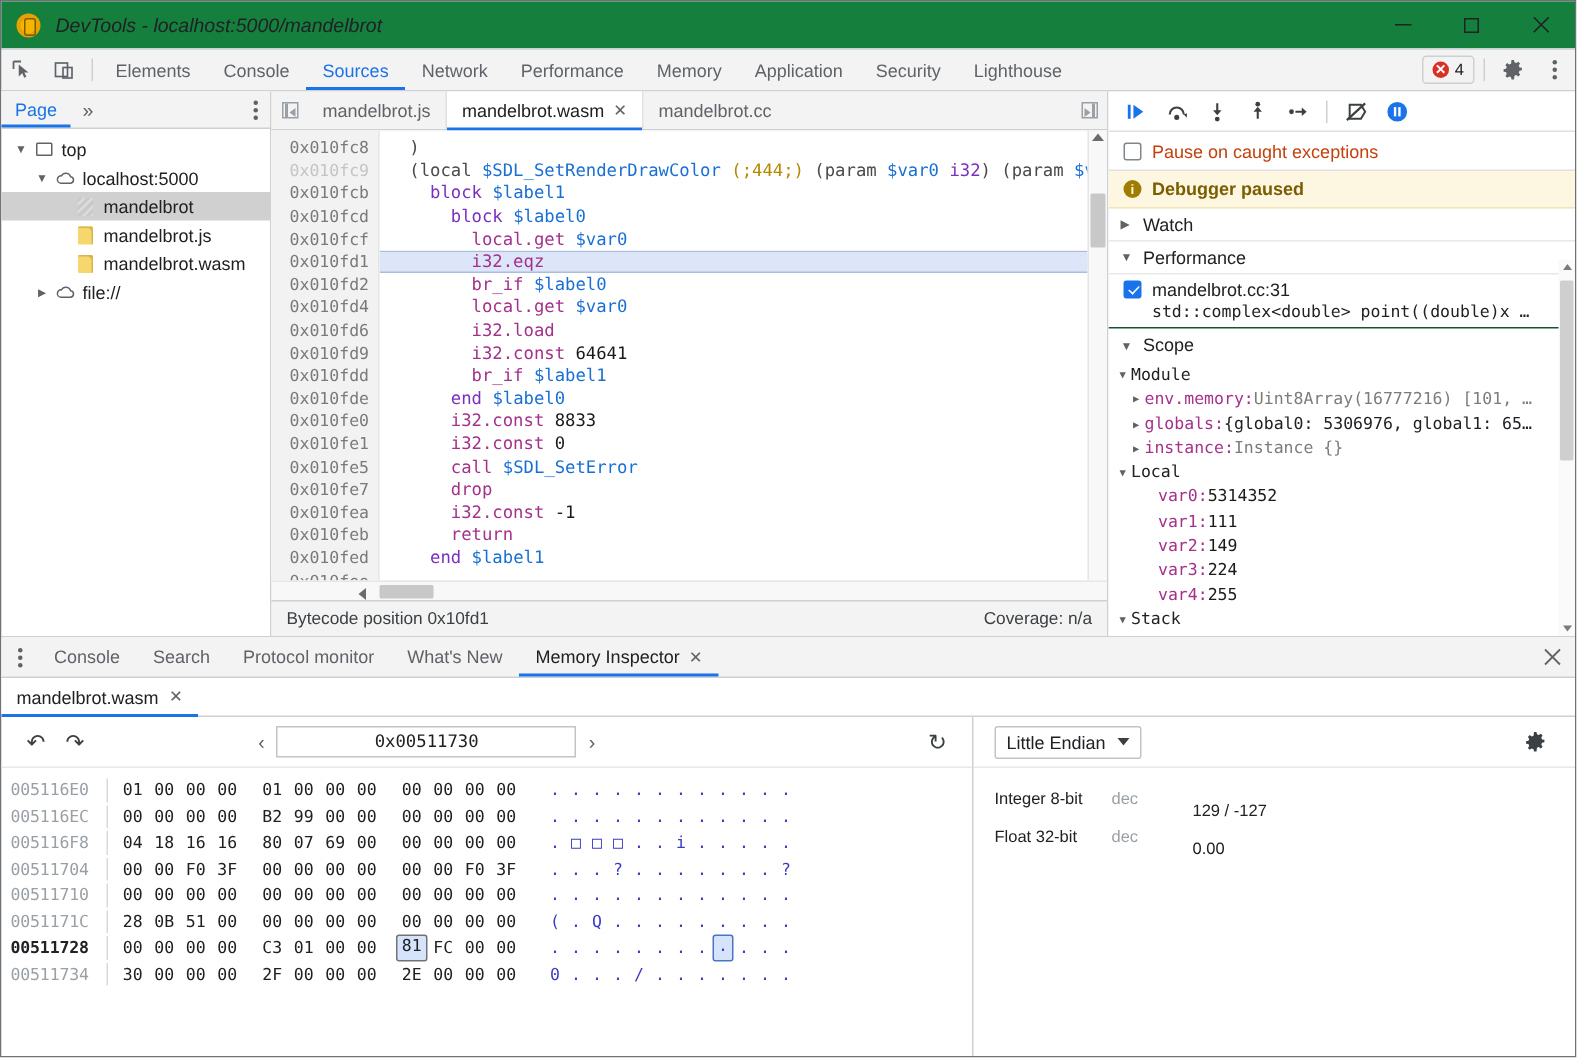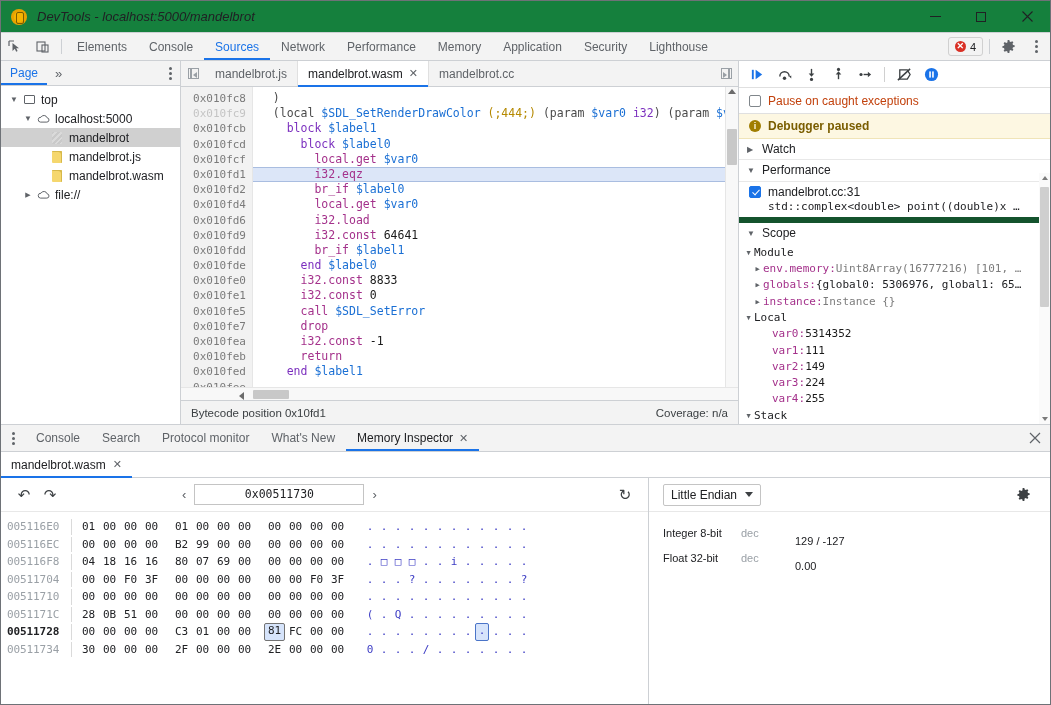--- a/index.html
+++ b/index.html
@@ -138,21 +138,21 @@
   .cb.on::after { content:""; position:absolute; left:3.5px; top:1px; width:3px; height:6px;
                   border: solid #fff; border-width: 0 1.6px 1.6px 0; transform: rotate(43deg); }
   .paused { height: 25px; flex: 0 0 25px; display: flex; align-items: center; gap: 7px; padding: 0 10px;
             background: #fdf7e2; border-bottom: 1px solid #f0e4b8; font-size: 12px;
             font-weight: bold; color: #7a5d00; }
   .info-i { width: 12px; height: 12px; border-radius: 50%; background: #a07d00; color: #fdf7e2;
             font-size: 9px; line-height: 12px; text-align: center; font-weight: bold; flex: 0 0 12px; }
   .sect { height: 22px; display: flex; align-items: center; gap: 6px; padding: 0 8px;
           border-bottom: 1px solid #e8e8e8; font-size: 12px; color: #202124; }
   .tri { font-size: 8px; color: #5f6368; width: 9px; }
-  .bp-item { padding: 3px 8px 4px 10px; border-bottom: 6px solid #14532d; }
+  .bp-item { padding: 3px 8px 4px 10px; border-bottom: 1px solid #14532d; }
   .bp-l1 { display: flex; align-items: center; gap: 7px; font-size: 12px; color: #202124; }
   .bp-l2 { font-family: "DejaVu Sans Mono", monospace; font-size: 11px; color: #202124;
            margin-left: 19px; margin-top: 1px; white-space: nowrap; overflow: hidden; }
   .scope { font-family: "DejaVu Sans Mono", monospace; font-size: 11px; padding-top: 1px; }
   .srow { height: 16.3px; line-height: 16.3px; display: flex; align-items: center; white-space: nowrap; }
   .sarrow { width: 11px; flex: 0 0 11px; text-align: center; font-size: 7px; color: #5f6368; }
   .s-name { color: #a4318b; }
   .s-val { color: #202124; }
   .s-obj { color: #7c7c7c; }
   .s-num { color: #1a1a1a; }
@@ -184,21 +184,21 @@
 
   .mi-body { flex: 1 1 auto; display: flex; min-height: 0; }
   .mi-left { flex: 1 1 auto; display: flex; flex-direction: column; min-width: 0;
              border-right: 1px solid #cdd0d4; }
   .mi-toolbar { height: 34px; flex: 0 0 34px; display: flex; align-items: center; padding: 0 10px;
                 border-bottom: 1px solid #e8e8e8; }
   .mi-tb-btn { width: 26px; height: 24px; display: flex; align-items: center; justify-content: center;
                color: #3c4043; font-size: 15px; }
   .mi-addr-group { display: flex; align-items: center; gap: 5px; margin: 0 auto; }
   .mi-chev { color: #5f6368; font-size: 13px; padding: 0 3px; }
-  .addr-input { width: 170px; height: 21px; border: 1px solid #c4c4c4; background: #fff;
+  .addr-input { width: 200px; height: 21px; border: 1px solid #c4c4c4; background: #fff;
                 font-family: "DejaVu Sans Mono", monospace; font-size: 11.5px; color: #202124;
                 text-align: center; line-height: 19px; }
   .mi-refresh { margin-left: auto; }
 
   .hexview { flex: 1 1 auto; padding: 6px 0 0 6px; font-family: "DejaVu Sans Mono", monospace;
              font-size: 11px; overflow: hidden; }
   .hrow { height: 17.5px; line-height: 17.5px; display: flex; align-items: center; white-space: nowrap; }
   .haddr { width: 64px; flex: 0 0 64px; color: #9aa0a6; letter-spacing: -0.1px; }
   .haddr.cur { color: #202124; font-weight: bold; }
   .hsep { width: 1px; align-self: stretch; background: #dadada; margin: 1px 6px 1px 0; flex: 0 0 1px; }

